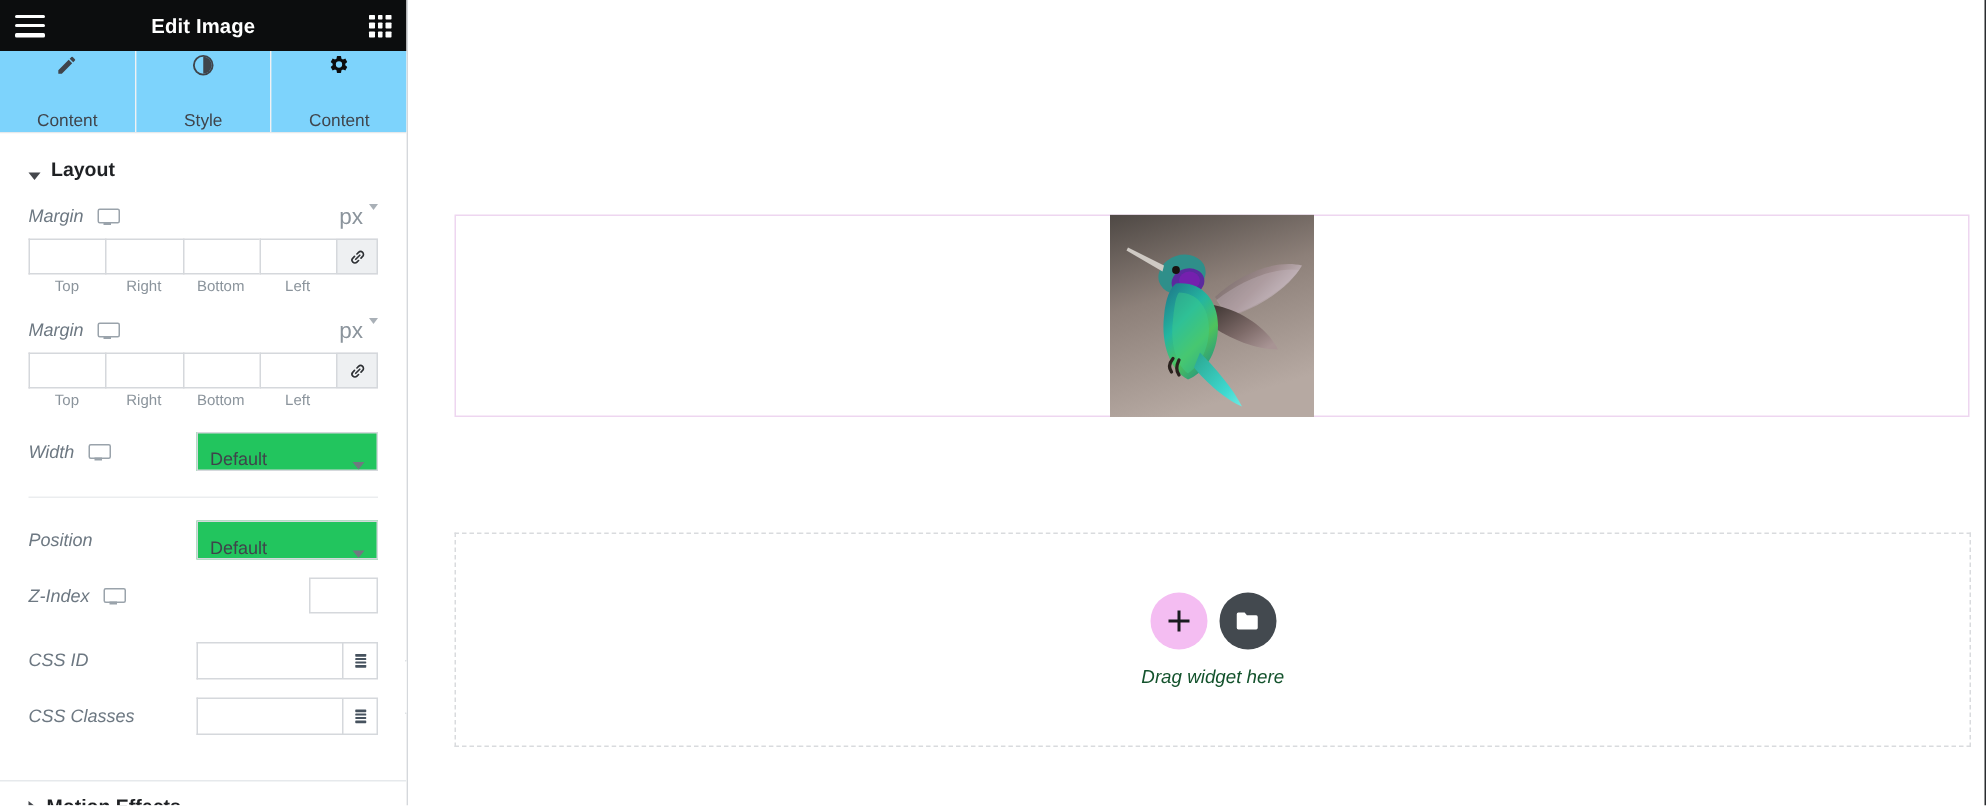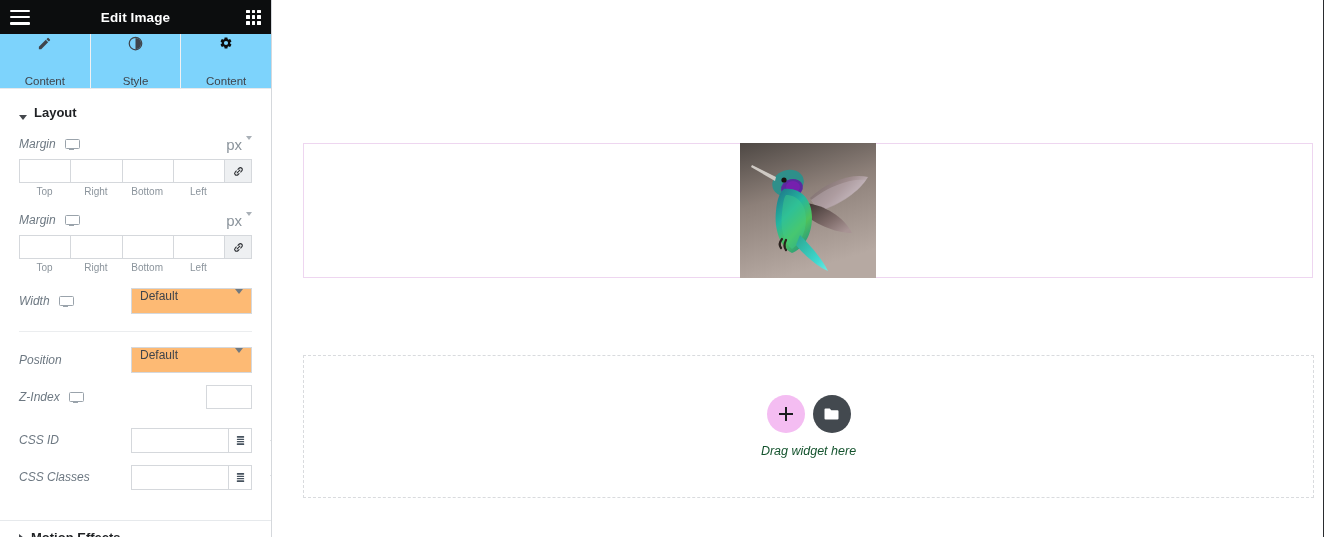--- a/index.html
+++ b/index.html
@@ -93,22 +93,22 @@
   .dim-labels span { flex: 1 1 0; text-align: center; font-size: 10px; color: #8b949c; }
   .dim-labels span:last-child { flex: 0 0 28px; }
 
   .sep { height: 1px; background: #ebedef; margin: 13px 19px 11px 19px; }
 
   .field-row { padding: 0 19px; display: flex; align-items: center; height: 34px; }
   .field-row .ctl-label { flex: 0 0 auto; }
   .field-ctl { margin-left: auto; }
 
   .select-box {
-    width: 121px; height: 26px; border: 1px solid #d5d8dc; background: #fdba74;
-    display: flex; align-items: flex-start; padding: 0 8px; font-size: 12px;
+    width: 121px; height: 26px; border: 1px solid #d5d8dc; background: #22c55e;
+    display: flex; align-items: flex-end; padding: 0 8px; font-size: 12px;
     color: #3f444b; cursor: pointer; position: relative;
   }
   .select-box .cd { position:absolute; right: 8px; width:0;height:0;
                     border-left:4px solid transparent;border-right:4px solid transparent;
                     border-top:5px solid #707980; }
 
   .num-box { width: 46px; height: 24px; border: 1px solid #d5d8dc; background: #fff;
              font-size: 11px; padding: 0 5px; outline: none;
              font-family: "Liberation Sans", sans-serif; }
 

